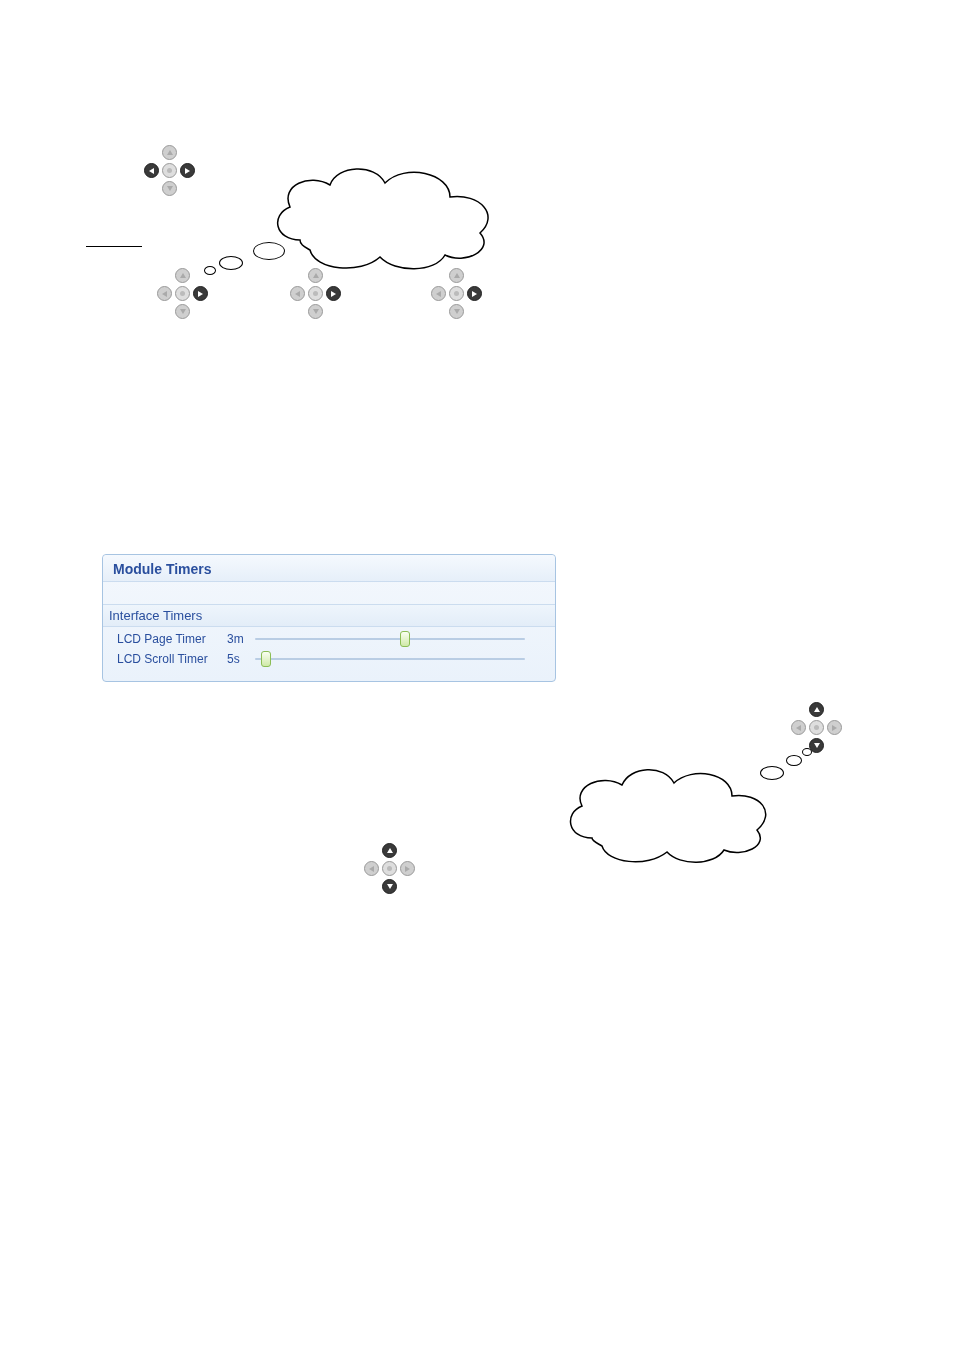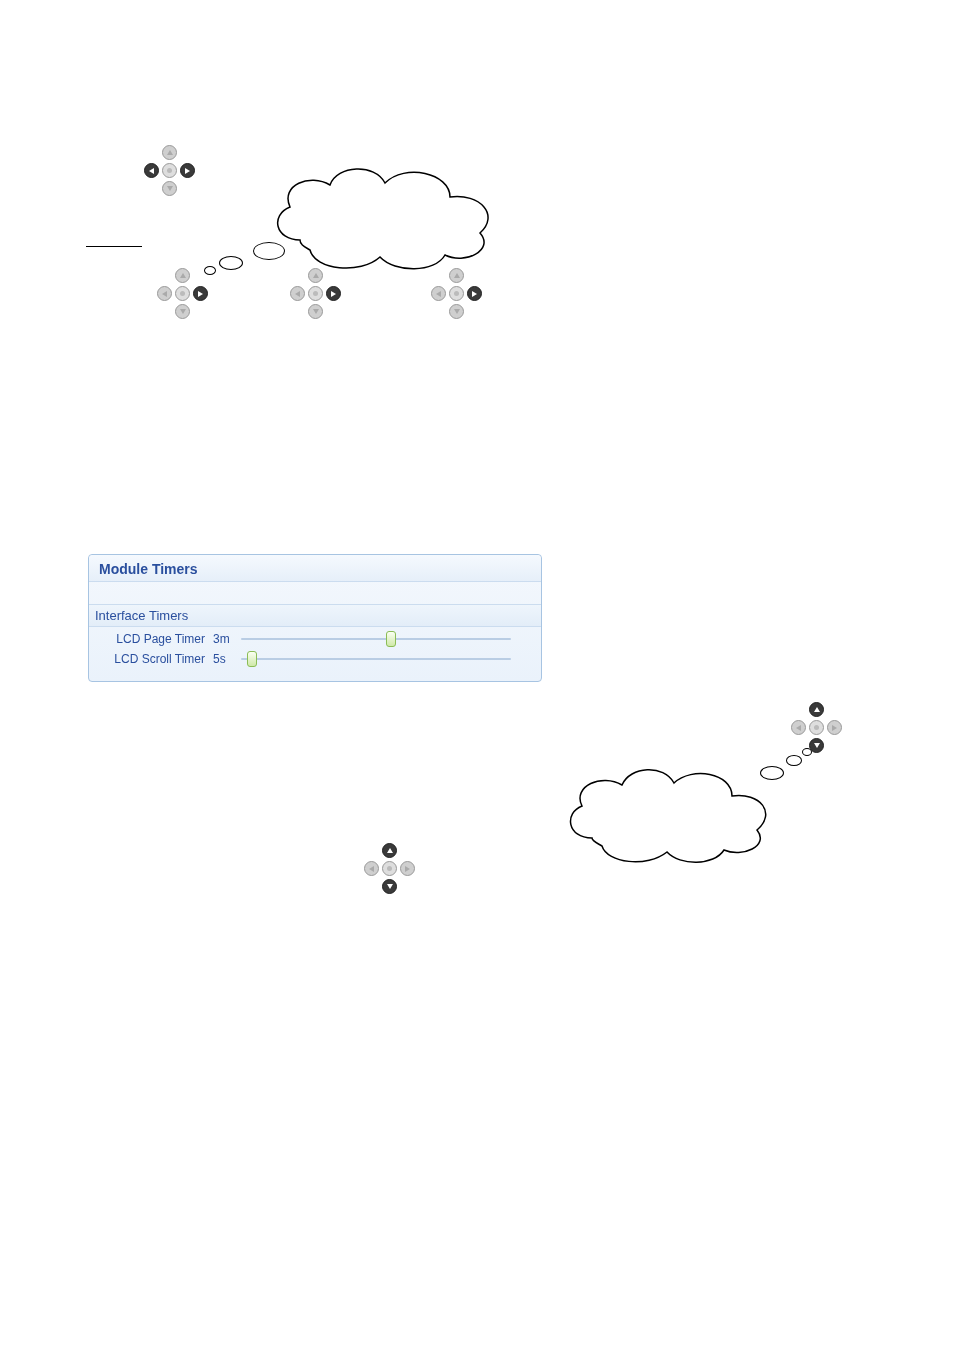--- a/index.html
+++ b/index.html
@@ -72,21 +72,21 @@
   .cloud-big svg { width:100%; height:100%; overflow:visible; }
   .bubble {
     position: absolute;
     border: 1.5px solid #000;
     border-radius: 50%;
     background: #fff;
   }
 
   .panel {
     position: absolute;
-    left: 88px;
+    left: 102px;
     top: 554px;
     width: 454px;
     border: 1px solid #a7c4e2;
     border-radius: 4px;
     background: linear-gradient(#f4f8fd,#eaf2fb);
     box-sizing: border-box;
     padding-bottom: 14px;
   }
   .panel-title {
     font-size: 14px;
@@ -108,21 +108,20 @@
   }
   .slider-row {
     display: flex;
     align-items: center;
     padding: 4px 8px 0 14px;
     font-size: 12px;
     color: #2a4f9e;
   }
   .slider-row .label {
     width: 102px;
-    text-align: right;
     padding-right: 8px;
   }
   .slider-row .value {
     width: 28px;
   }
   .slider {
     position: relative;
     width: 270px;
     height: 16px;
   }

